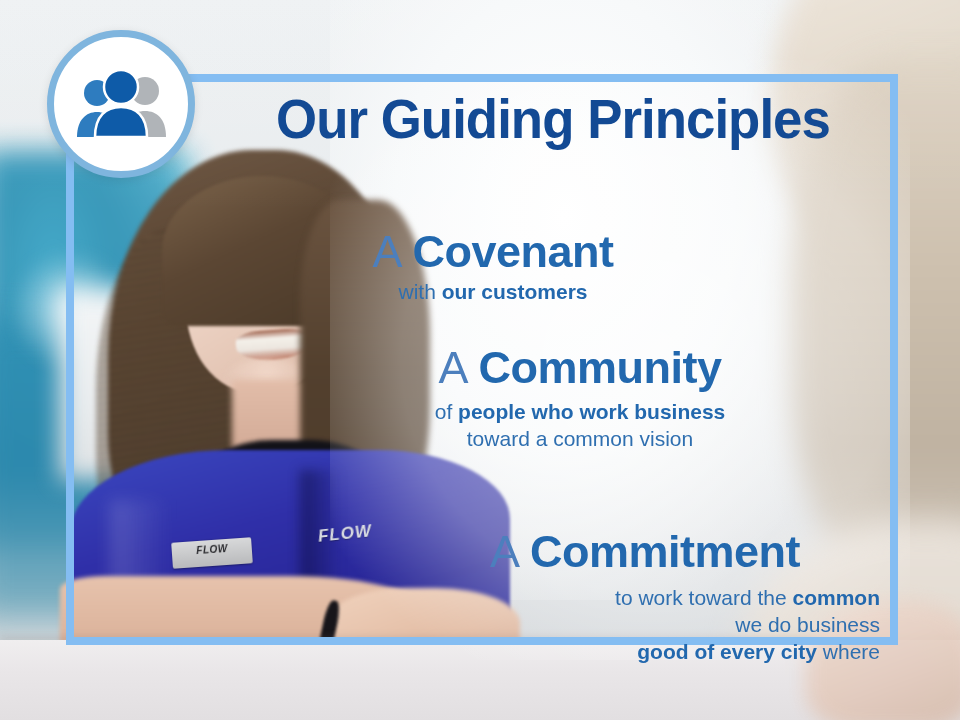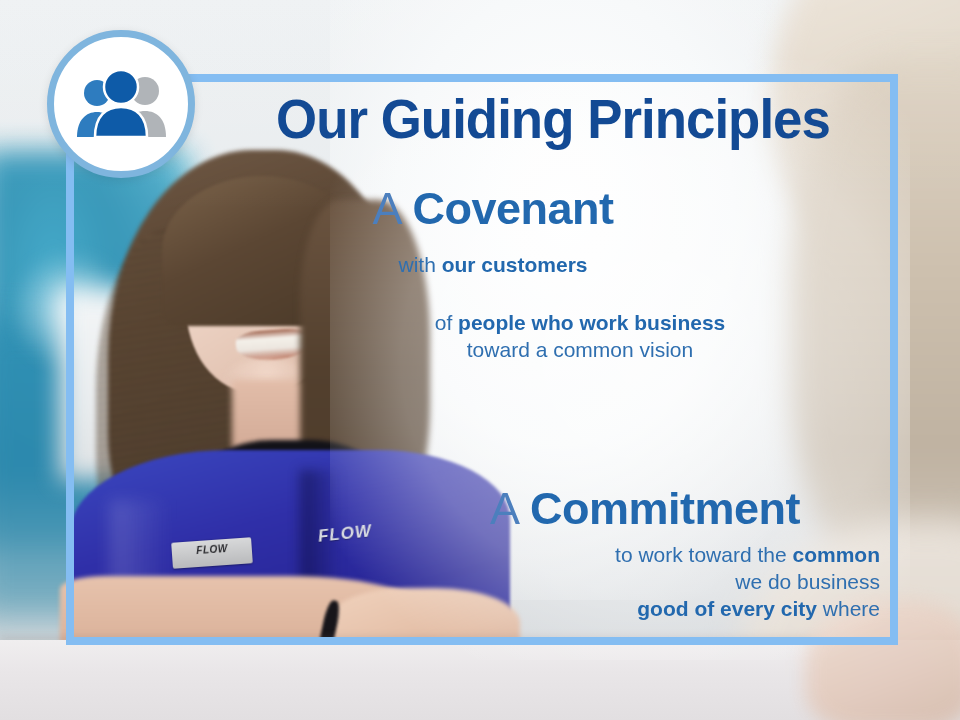--- a/index.html
+++ b/index.html
@@ -279,20 +279,21 @@
     transform: scaleX(.96);
     transform-origin: center;
   }
 
   .block { position: absolute; }
   .headline {
     font-size: 45px;
     line-height: 1.02;
     color: #2a6cb0;
     white-space: nowrap;
+    margin-top: 43px;
   }
   .headline .art {
     font-weight: normal;
     color: #4c7fbd;
     letter-spacing: 0px;
   }
   .headline .key {
     font-weight: bold;
     color: #2268ae;
     letter-spacing: -0.5px;
@@ -300,21 +301,21 @@
   .sub-lines {
     font-size: 21px;
     line-height: 1.28;
     color: #2f6fb0;
     font-weight: normal;
   }
   .sub-lines b { font-weight: bold; color: #2268ae; }
 
   
   #block-covenant { left: 283px; top: 186px; width: 420px; text-align: center; }
-  #block-covenant .sub-lines { margin-top: 20px; }
+  #block-covenant .sub-lines { margin-top: 4px; }
 
   
   #block-community { left: 330px; top: 302px; width: 500px; text-align: center; }
   #block-community .sub-lines { margin-top: 8px; }
 
   
   #block-commitment { left: 410px; top: 486px; width: 470px; text-align: right; }
   #block-commitment .headline { text-align: center; }
   #block-commitment .sub-lines { margin-top: 10px; }
 </style>
@@ -390,20 +391,24 @@
     <div class="headline">
       <span class="art">A</span>
       <span class="key">Covenant</span>
     </div>
     <div class="sub-lines">
         <div><span>with </span><b>our customers</b></div>
       </div>
   </div>
 
   <div class="block" id="block-community">
+    <div class="headline">
+      <span class="art">A</span>
+      <span class="key">Community</span>
+    </div>
     <div class="sub-lines">
         <div><span>of </span><b>people who work business</b></div>
         <div><span>toward a common vision</span></div>
       </div>
   </div>
 
   <div class="block" id="block-commitment">
     <div class="headline">
       <span class="art">A</span>
       <span class="key">Commitment</span>

